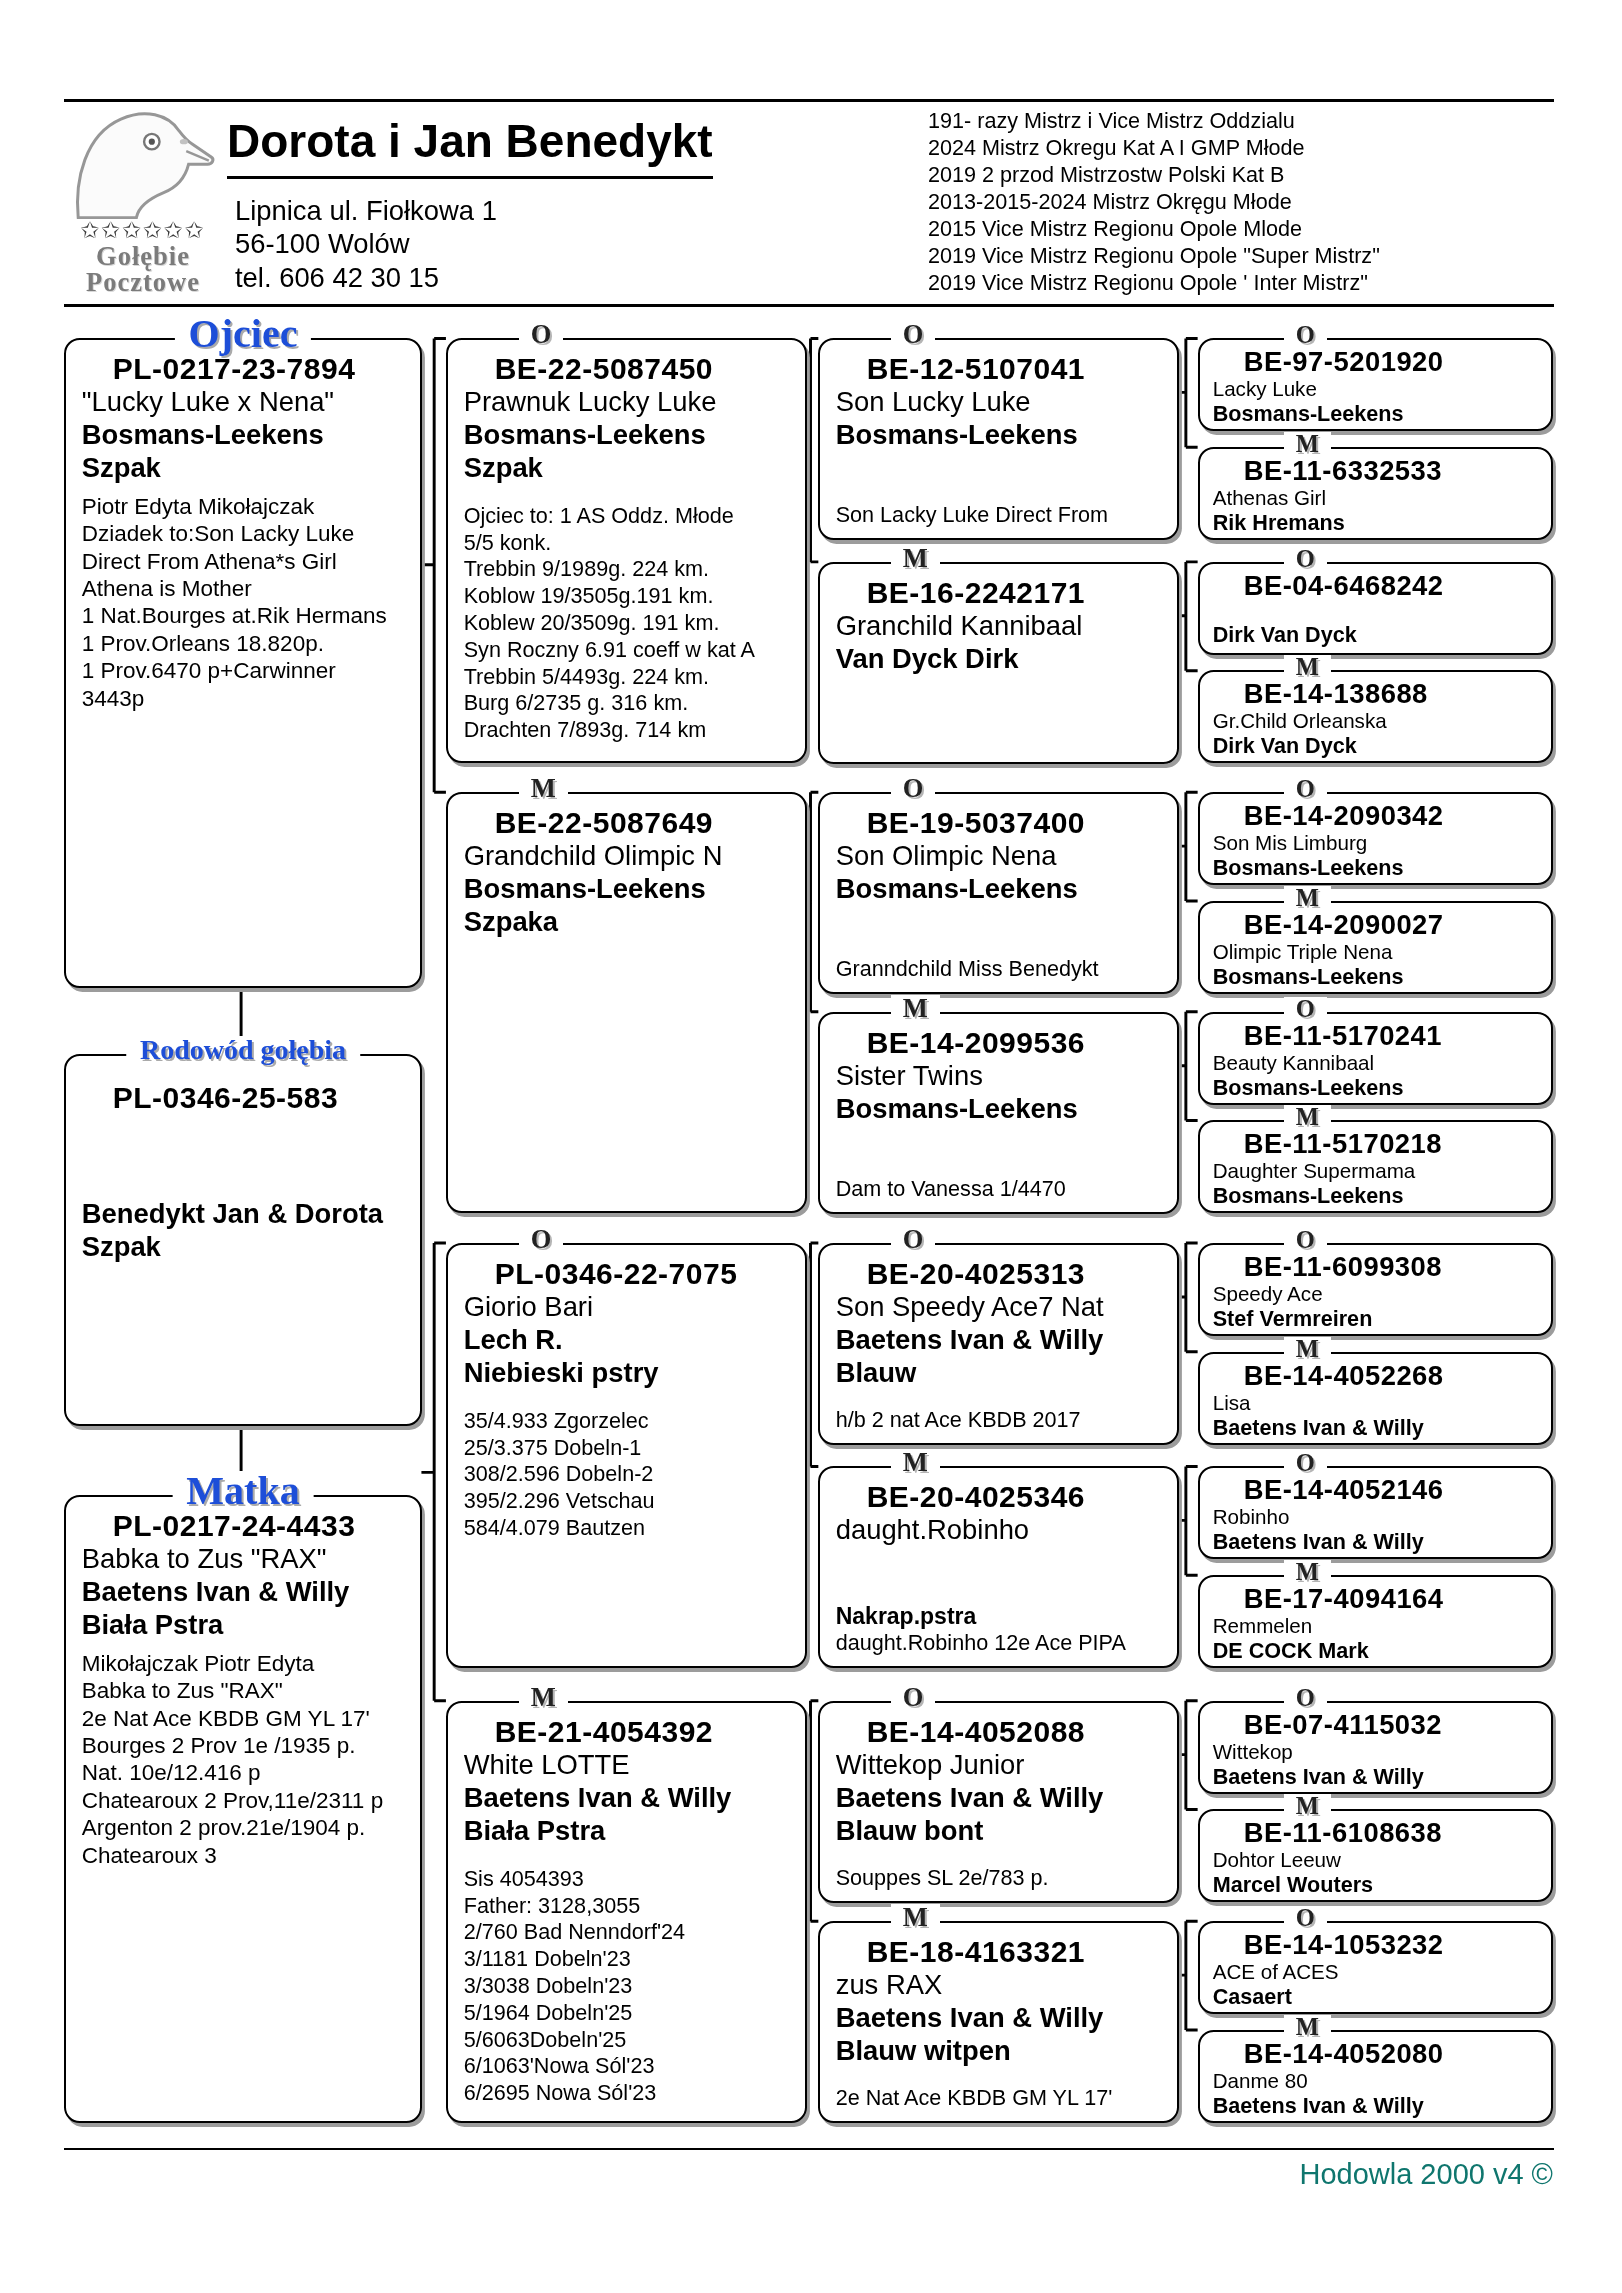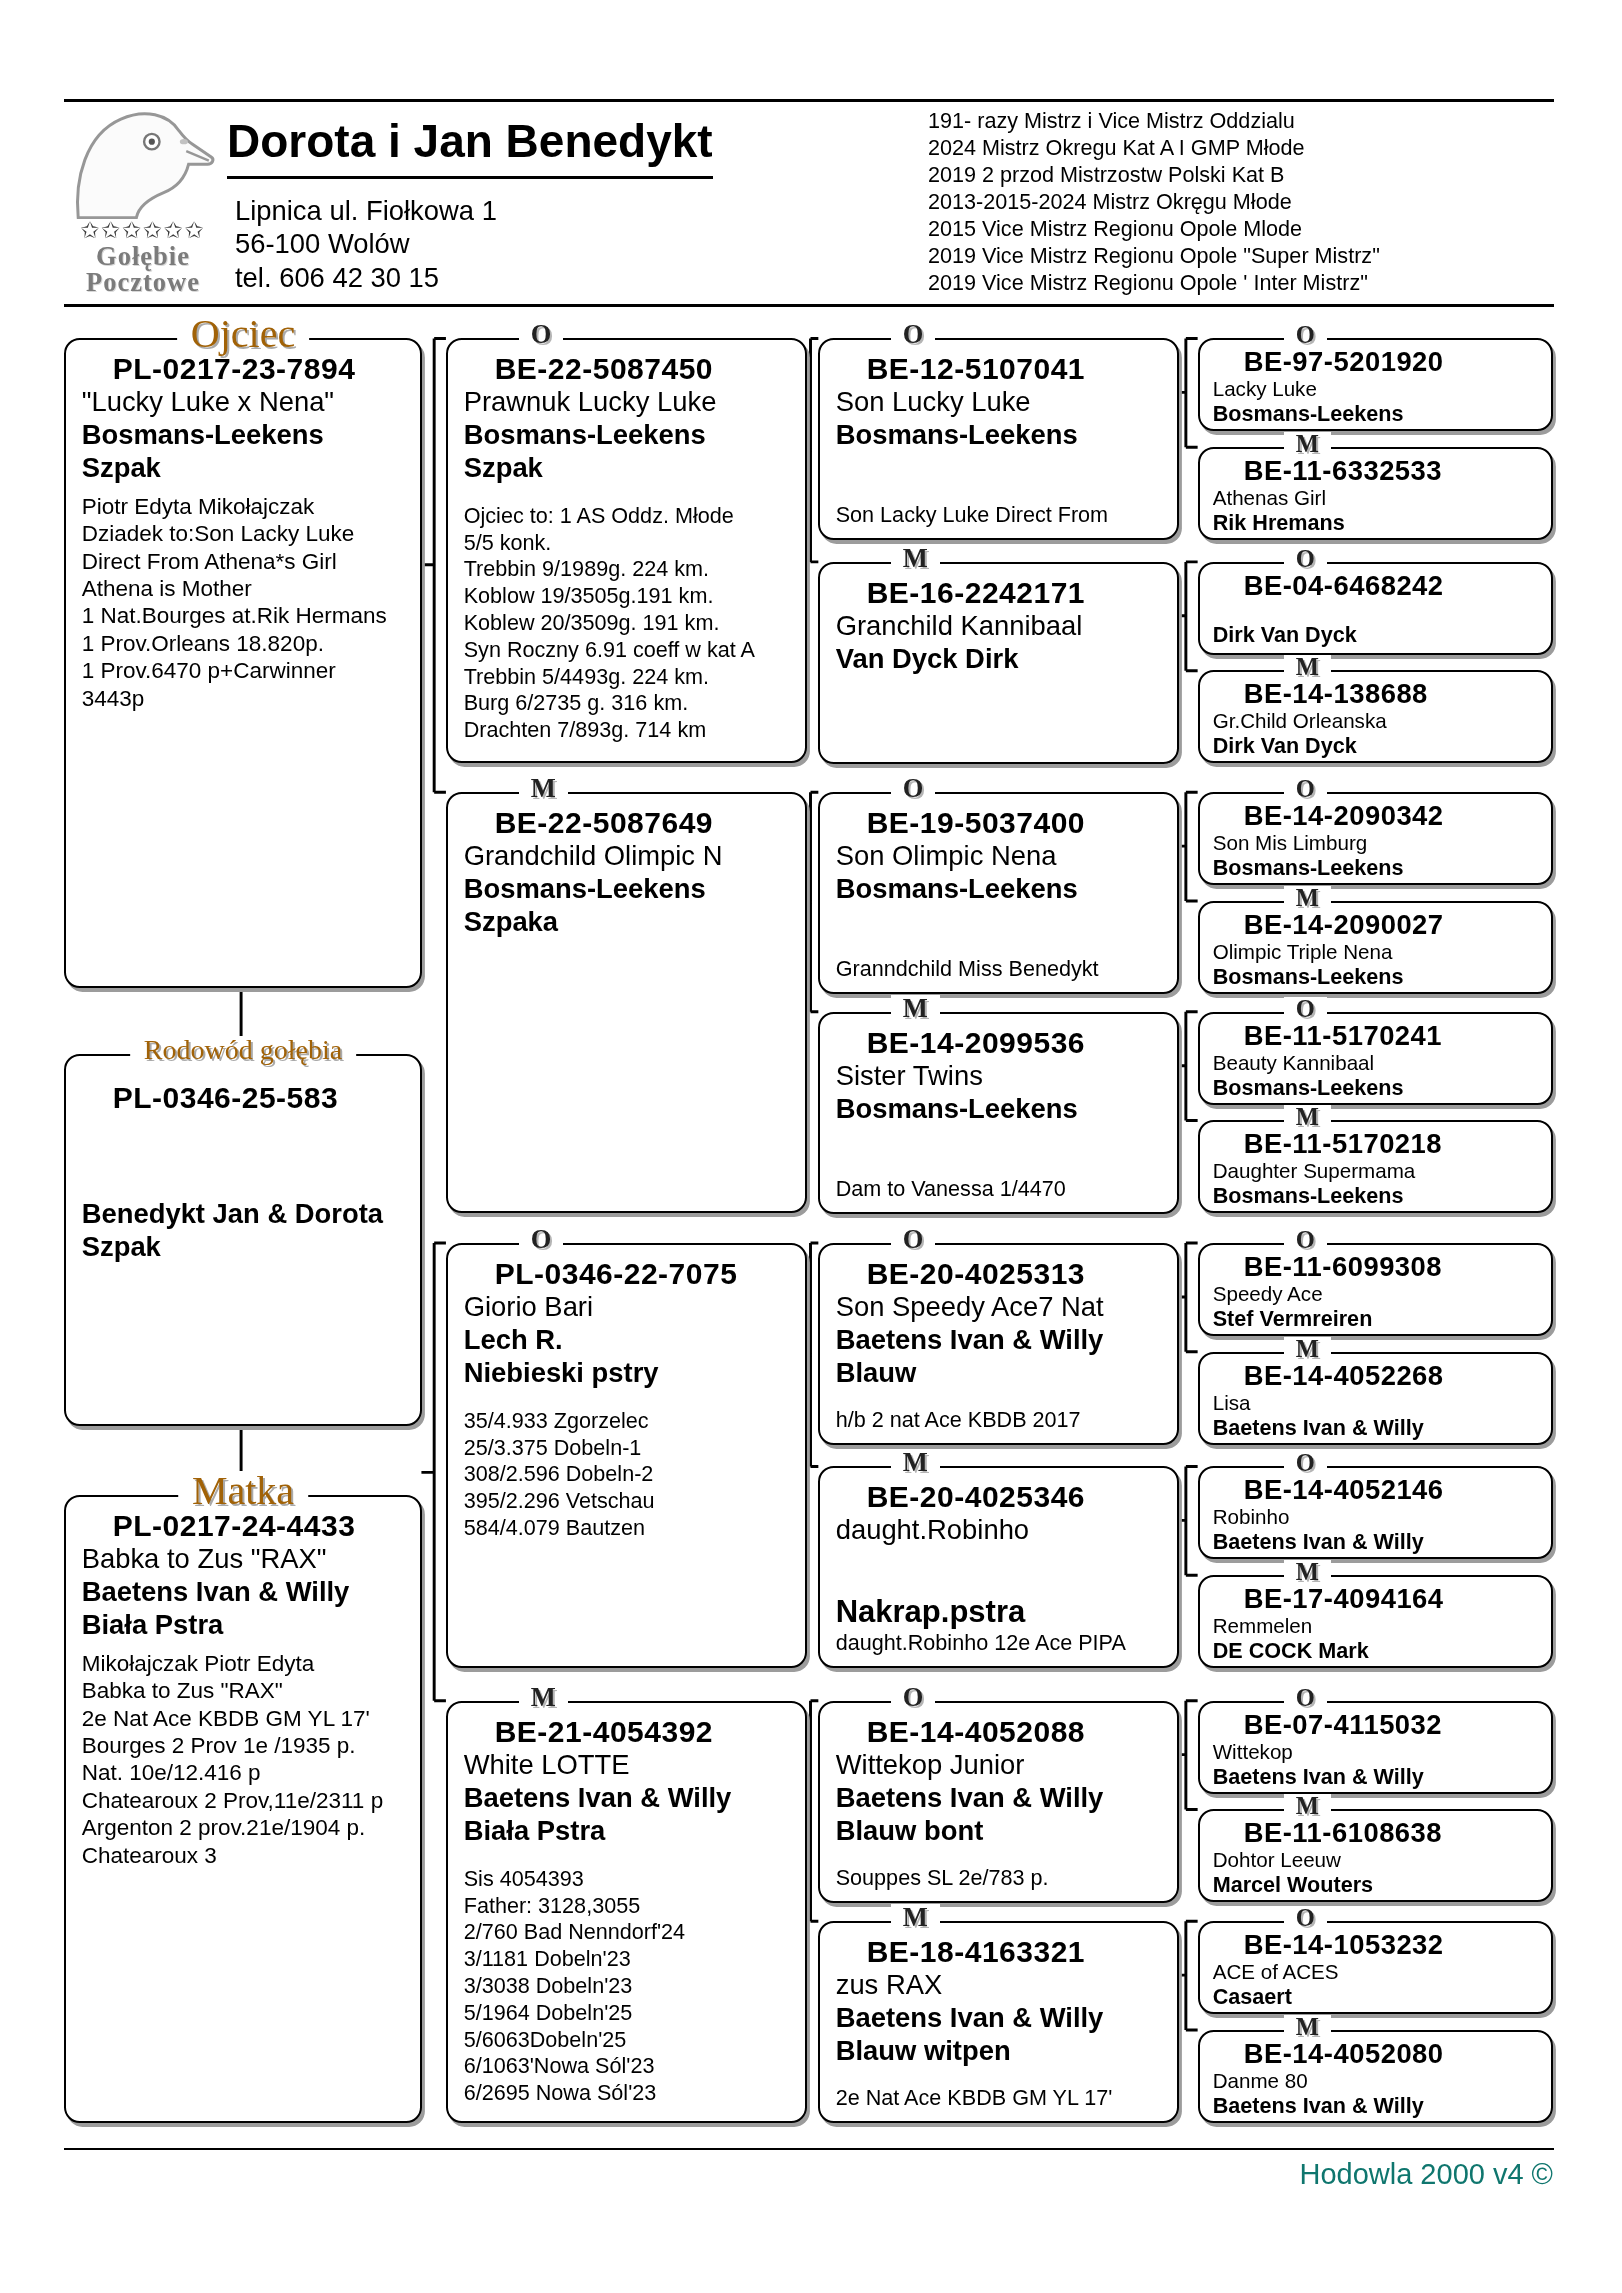--- a/index.html
+++ b/index.html
@@ -23,31 +23,31 @@
   .c1{left:64px;width:358px;}
   .c2{left:446px;width:361px;}
   .c3{left:818px;width:361px;}
   .c4{left:1198px;width:355px;padding:6.9px 9.8px 5.9px 12.7px;}
   .tag{position:absolute;top:-18.6px;left:71px;background:#fff;padding:0 11.8px;
        font-family:"Liberation Serif",serif;font-weight:bold;font-size:26.5px;color:#222;
        text-shadow:2px 2px 0 #b5b5b5;line-height:1;}
   .c4 .tag{left:84px;top:-16.7px;font-size:24.5px;}
   .legend-big,.legend-med{position:absolute;background:#fff;padding:0 13.7px;left:50%;
        transform:translateX(-50%);white-space:nowrap;font-family:"Liberation Serif",serif;
-       font-weight:normal;color:#a16207;text-shadow:2px 2px 0 #aaa;line-height:1;}
+       font-weight:bold;color:#1d4ed8;text-shadow:2px 2px 0 #aaa;line-height:1;}
   .legend-big{font-size:40px;top:-26.5px;}
   .legend-med{font-size:28px;top:-19.6px;}
   .ring{font-size:30px;font-weight:bold;line-height:1.15;letter-spacing:0.5px;margin-left:31px;}
   .nm{font-size:27.4px;line-height:1.2;}
   .ow,.breed{font-size:27.4px;font-weight:bold;line-height:1.2;}
   .details{font-size:22.5px;line-height:1.22;margin-top:7.8px;white-space:pre-line;}
   .c2 .details{font-size:21.6px;line-height:1.24;margin-top:18px;}
   .bottom-block{margin-top:auto;}
   .note{font-size:21.6px;line-height:1.2;}
-  .note-bold{font-size:31px;font-weight:bold;line-height:1.2;}
+  .note-bold{font-size:23px;font-weight:bold;line-height:1.2;}
   .c4 .ring{font-size:27.4px;line-height:1.1;}
   .c4 .nm{font-size:20.6px;line-height:1.2;}
   .c4 .ow{font-size:21.6px;line-height:1.1;margin-top:auto;}
   .subj-owner{margin-top:82px;}
   #footer-text{position:absolute;right:69px;top:2158px;font-size:29px;color:#0f766e;}
   #connectors{position:absolute;left:0;top:0;}
 </style>
 </head>
 <body>
 

